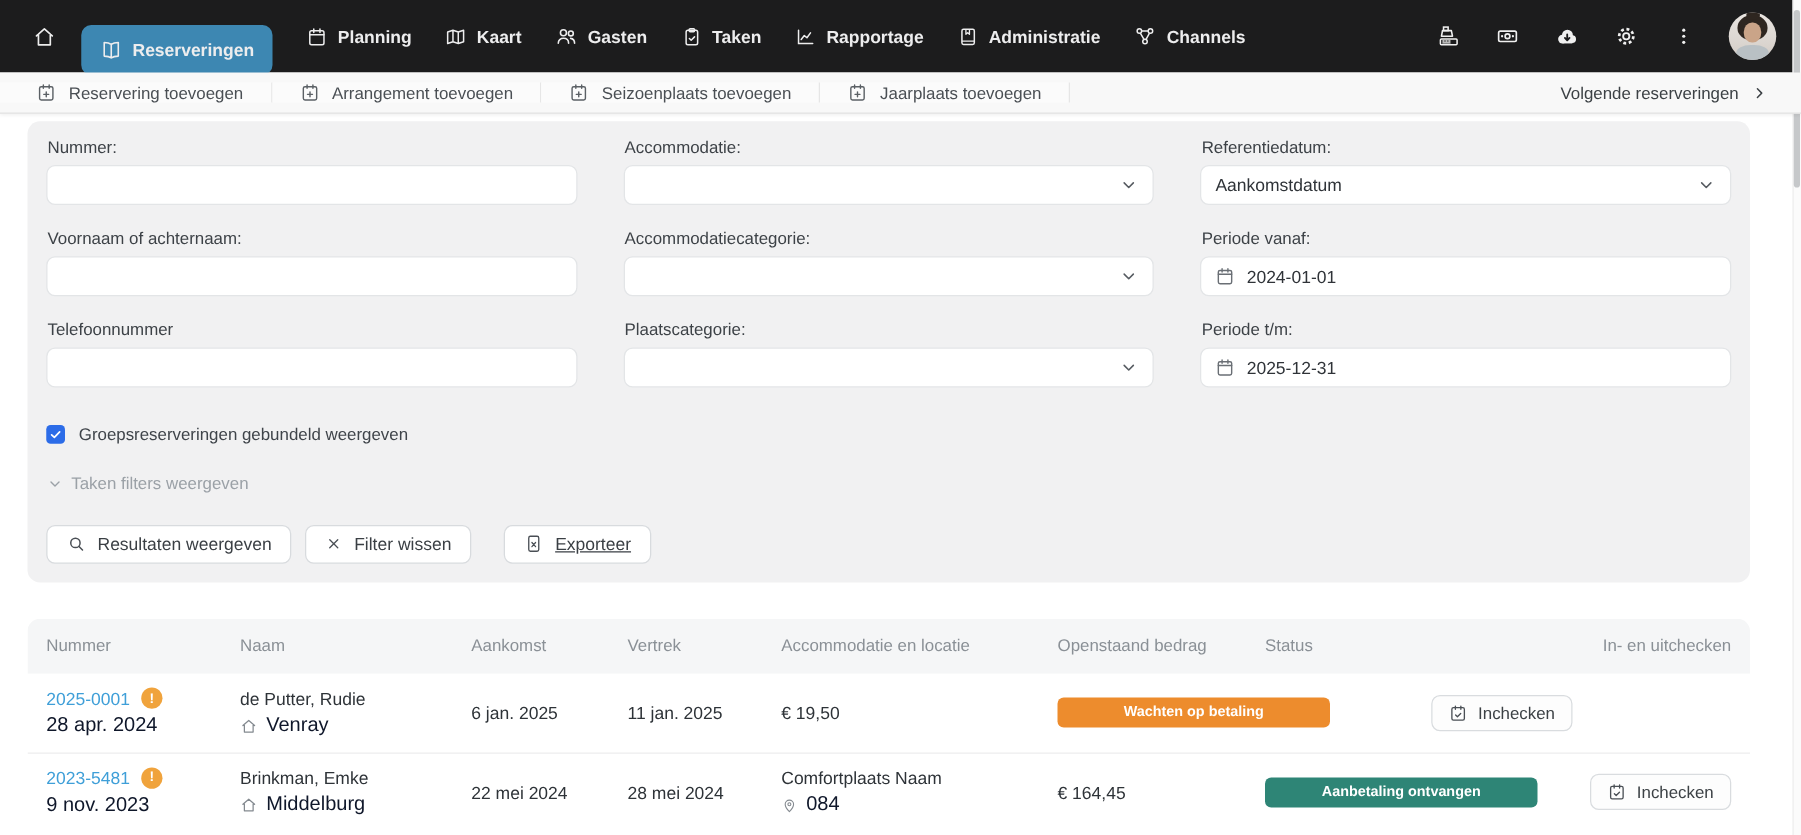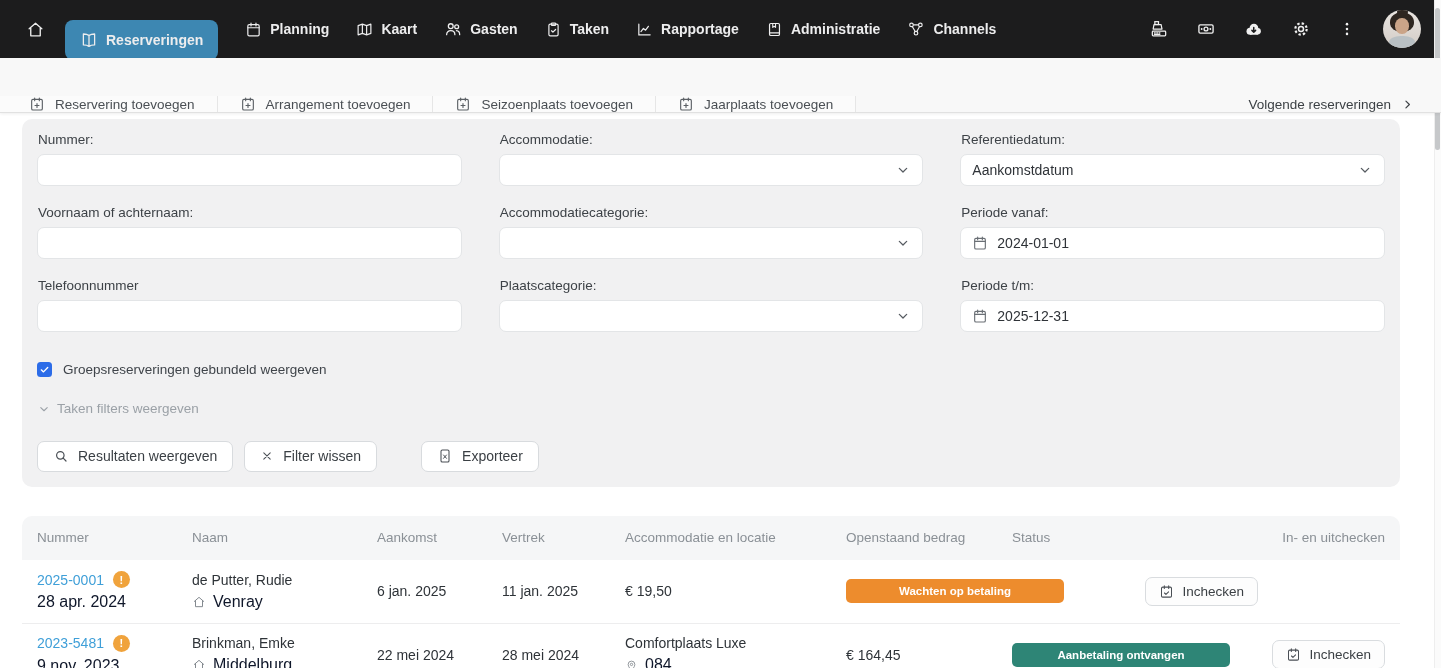--- a/index.html
+++ b/index.html
@@ -31,24 +31,24 @@
     width: 38px; height: 38px; border-radius: 50%; overflow: hidden; position: relative;
     background: linear-gradient(180deg, #e9e5e1 0%, #d3ccc6 100%); cursor: pointer; flex: none;
   }
   .avatar .hair { position: absolute; left: 7px; top: 2px; width: 24px; height: 20px; border-radius: 50% 50% 46% 46%; background: #2e2620; }
   .avatar .bun { position: absolute; left: 14px; top: -2px; width: 11px; height: 8px; border-radius: 50%; background: #2e2620; }
   .avatar .face { position: absolute; left: 12px; top: 8px; width: 14px; height: 16px; border-radius: 48%; background: #caa488; }
   .avatar .body { position: absolute; left: 6px; top: 26px; width: 26px; height: 14px; border-radius: 45% 45% 0 0; background: #b9c0c4; }
 
   
   .toolbar {
-    height: 55px; background: #f8f8f8;
+    height: 33px; background: #f8f8f8;
     border-bottom: 1px solid #e1e1e1;
     box-shadow: 0 1px 3px rgba(0,0,0,.07);
-    display: flex; align-items: flex-end; position: relative; z-index: 2;
+    display: flex; align-items: center; position: relative; z-index: 2;
   }
   .tb-btn {
     display: flex; align-items: center; gap: 10px;
     padding: 0 22px; border-right: 1px solid #e6e6e6;
     font-size: 13.5px; color: #4a4f54; cursor: pointer; background: #fbfbfb;
   }
   .tb-btn:first-child { padding-left: 29px; }
   .tb-btn .ic { color: #5b6065; }
   .tb-spacer { flex: 1; }
   .tb-next { display: flex; align-items: center; gap: 9px; padding-right: 26px; font-size: 13.5px; color: #3c4145; cursor: pointer; }
@@ -77,21 +77,21 @@
   }
   .checkbox-label { font-size: 13.5px; color: #3f444a; }
   .more-filters { margin-top: 24px; display: inline-flex; align-items: center; gap: 6px; color: #9ba1a7; font-size: 13.5px; cursor: pointer; }
   .actions { margin-top: 21px; display: flex; align-items: center; gap: 11px; }
   .btn {
     height: 31px; background: #fff; border: 1px solid #d8dbde; border-radius: 7px;
     display: inline-flex; align-items: center; gap: 9px; padding: 0 15px;
     font-size: 14px; color: #3a3f44; cursor: pointer; font-family: inherit;
   }
   .btn .ic { color: #4a4f55; }
-  .btn-export { margin-left: 33px; }
+  .btn-export { margin-left: 15px; text-decoration: underline; }
 
   
   .table-card { margin: 29px 41px 0 22px; border-radius: 10px 10px 0 0; overflow: hidden; background: #fff; }
   .tgrid {
     display: grid;
     grid-template-columns: 155px 185px 125px 123px 221px 166px 246px 1fr;
     align-items: center; padding: 0 15px;
   }
   .t-header { background: #f5f6f7; height: 44px; color: #8a9096; font-size: 13.5px; }
   .t-row { height: 63px; background: #fff; }
@@ -520,21 +520,21 @@
       <div class="sub-line">
         <svg class="ic" width="14" height="14" viewBox="0 0 24 24">
             <use href="#s-home"></use>
           </svg>
         <span>Middelburg</span>
       </div>
     </div>
     <div class="main-line">22 mei 2024</div>
     <div class="main-line">28 mei 2024</div>
     <div>
-      <div class="main-line">Comfortplaats Luxe</div>
+      <div class="main-line">Comfortplaats Naam</div>
       <div class="sub-line">
         <svg class="ic" width="13" height="13" viewBox="0 0 24 24">
             <use href="#s-pin"></use>
           </svg>
         <span>084</span>
       </div>
     </div>
     <div class="main-line">€ 164,45</div>
     <div>
       <div class="badge" style="background: rgb(46, 133, 118);">Aanbetaling ontvangen</div>

